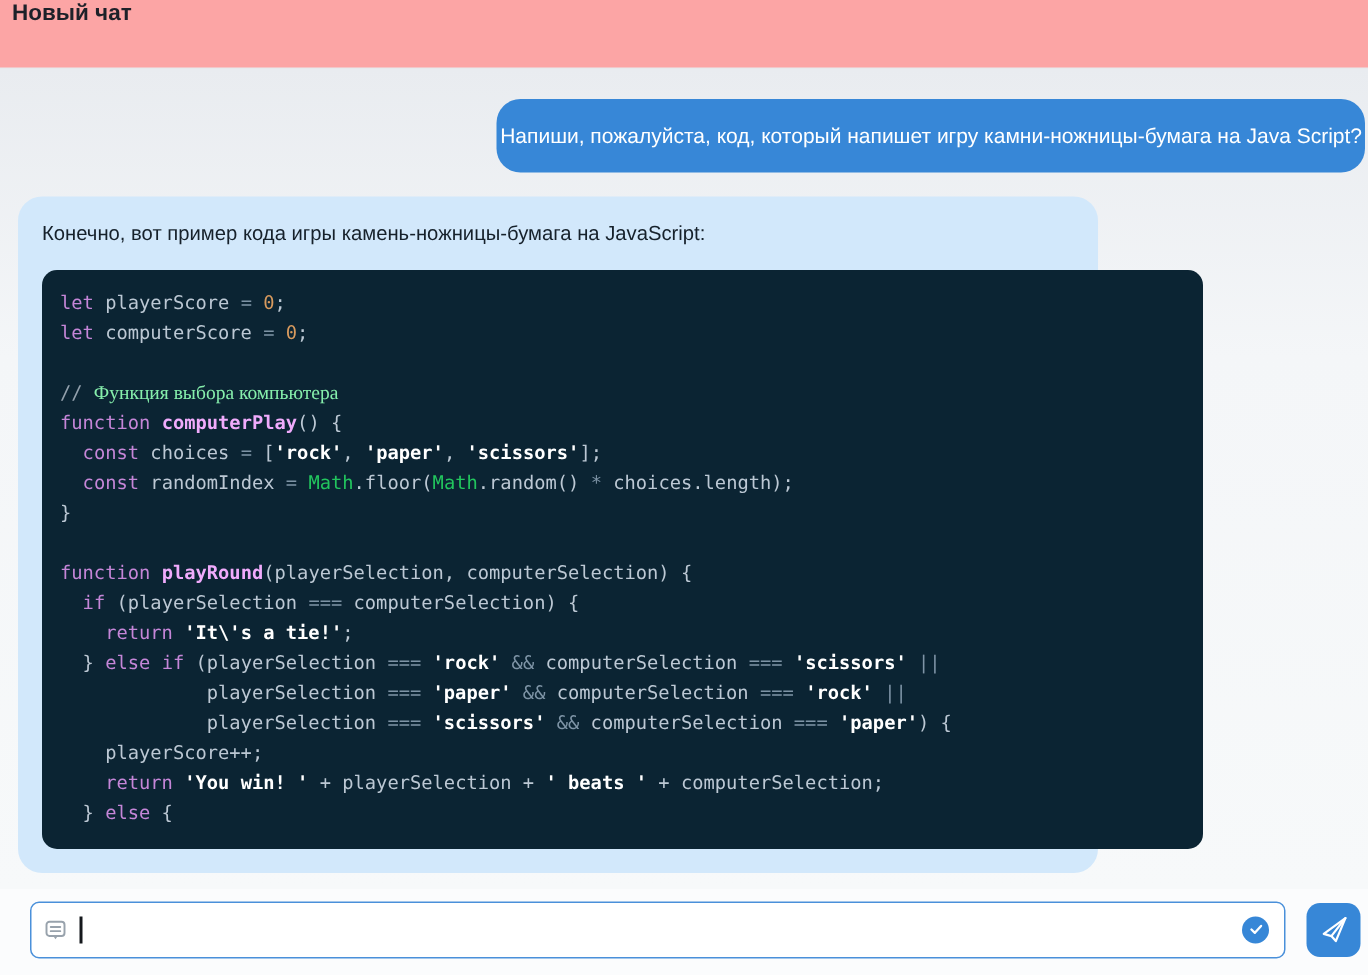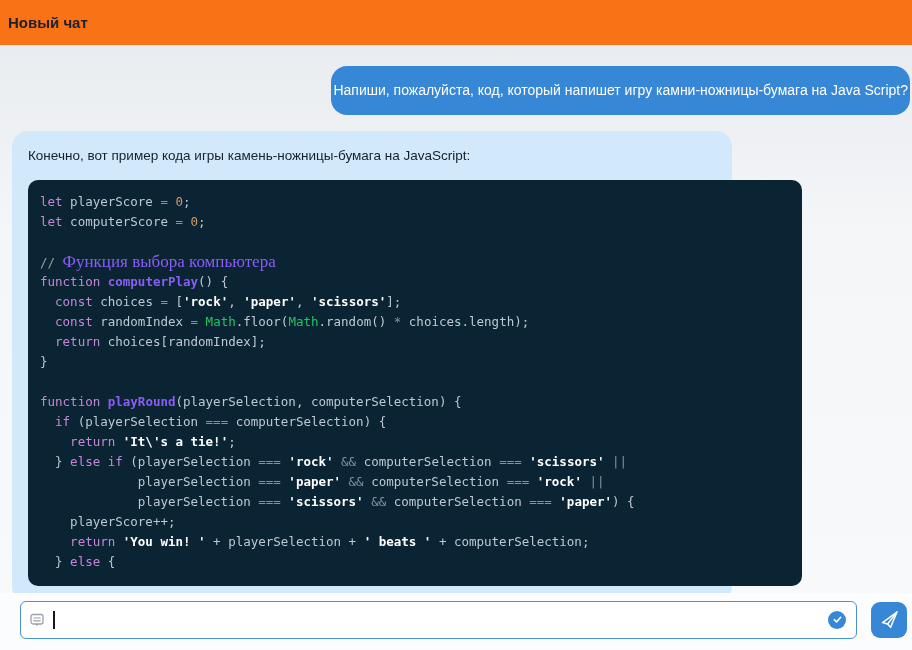--- a/index.html
+++ b/index.html
@@ -1,20 +1,20 @@
 <!DOCTYPE html>
 <html><head>
 <meta charset="utf-8">
 <style>
   * { margin:0; padding:0; box-sizing:border-box; }
   html,body { width:912px; height:650px; overflow:hidden; background:#fff;
               font-family:"Liberation Sans", sans-serif; }
 
   
-  .header { height:46px; background:#f97316; display:flex; align-items:center;
+  .header { height:46px; background:#fca5a5; display:flex; 
             padding-left:8px; border-bottom:1px solid #e7eaed; }
   .header-title { font-size:15px; font-weight:700; color:#1d2129; }
 
   
   .chat { height:547px; overflow:hidden;
           background:linear-gradient(180deg,#e9ecf0 0%,#f4f6f8 35%,#f7f9fa 100%); }
 
   .row-user { display:flex; justify-content:flex-end; margin:20px 2px 0 0; }
   .bubble-user { background:#3787d7; color:#ffffff; border-radius:16px;
                  padding:16px 2px; font-size:14px; line-height:17px; max-width:640px; }
@@ -23,27 +23,27 @@
   .bubble-assistant { width:720px; background:#d2e8fb; border-radius:16px;
                       padding:16px; color:#16212b; }
   .assistant-intro { font-size:13.5px; line-height:17px; margin-bottom:16px; }
 
   .code-block { width:774px; background:#0b2433; border-radius:10px;
                 padding:12px 8px 14px 12px; overflow:hidden; }
   .code-line { height:20px; line-height:20px; white-space:pre;
                font-family:"DejaVu Sans Mono","Liberation Mono",monospace;
                font-size:12.5px; color:#bcc8d4; }
   .tk-kw  { color:#c586d8; }
-  .tk-fn  { color:#8b5cf6; font-weight:700; }
+  .tk-fn  { color:#f0abfc; font-weight:700; }
   .tk-str { color:#ffffff; font-weight:700; }
   .tk-num { color:#d89a5e; }
   .tk-cls { color:#22c55e;text-align:center; }
   .tk-op  { color:#7e94a6; }
   .tk-cm  { color:#93a1ad; }
-  .tk-cmc { color:#8b5cf6; font-family:"Liberation Serif", serif; font-size:17px; }
+  .tk-cmc { color:#86efac; font-family:"Liberation Serif", serif; font-size:13px; }
 
   
   .composer { height:57px; background:#fbfcfd; display:flex; align-items:center;
               padding:0 5px 4px 20px; gap:14px; }
   .input-box { flex:1; height:38px; background:#ffffff;
                border:1.5px solid #4a90da; border-radius:6px;
                display:flex; align-items:center; padding:0 10px 0 8px; cursor:text; }
   .input-msg-icon { width:16px; height:16px; display:flex; align-items:center; }
   .caret { width:1.5px; height:18px; background:#15181c; margin-left:8px;
            animation:blink 1s steps(1) infinite; }
@@ -74,21 +74,20 @@
       <div class="assistant-intro">Конечно, вот пример кода игры камень-ножницы-бумага на JavaScript:</div>
       <div class="code-block">
         <div>
             <div class="code-line"><span class="tk-kw">let</span><span> playerScore </span><span class="tk-op">=</span><span> </span><span class="tk-num">0</span><span>;</span></div>
             <div class="code-line"><span class="tk-kw">let</span><span> computerScore </span><span class="tk-op">=</span><span> </span><span class="tk-num">0</span><span>;</span></div>
             <div class="code-line">&nbsp;</div>
             <div class="code-line"><span class="tk-cm">// </span><span class="tk-cmc">Функция выбора компьютера</span></div>
             <div class="code-line"><span class="tk-kw">function</span><span> </span><span class="tk-fn">computerPlay</span><span>() {</span></div>
             <div class="code-line"><span>  </span><span class="tk-kw">const</span><span> choices </span><span class="tk-op">=</span><span> [</span><span class="tk-str">'rock'</span><span>, </span><span class="tk-str">'paper'</span><span>, </span><span class="tk-str">'scissors'</span><span>];</span></div>
             <div class="code-line"><span>  </span><span class="tk-kw">const</span><span> randomIndex </span><span class="tk-op">=</span><span> </span><span class="tk-cls">Math</span><span>.floor(</span><span class="tk-cls">Math</span><span>.random() </span><span class="tk-op">*</span><span> choices.length);</span></div>
-            <div class="code-line"><span>  </span><span class="tk-kw">return</span><span> choices[randomIndex];</span></div>
             <div class="code-line"><span>}</span></div>
             <div class="code-line">&nbsp;</div>
             <div class="code-line"><span class="tk-kw">function</span><span> </span><span class="tk-fn">playRound</span><span>(playerSelection, computerSelection) {</span></div>
             <div class="code-line"><span>  </span><span class="tk-kw">if</span><span> (playerSelection </span><span class="tk-op">===</span><span> computerSelection) {</span></div>
             <div class="code-line"><span>    </span><span class="tk-kw">return</span><span> </span><span class="tk-str">'It\'s a tie!'</span><span>;</span></div>
             <div class="code-line"><span>  } </span><span class="tk-kw">else</span><span> </span><span class="tk-kw">if</span><span> (playerSelection </span><span class="tk-op">===</span><span> </span><span class="tk-str">'rock'</span><span> </span><span class="tk-op">&amp;&amp;</span><span> computerSelection </span><span class="tk-op">===</span><span> </span><span class="tk-str">'scissors'</span><span> </span><span class="tk-op">||</span></div>
             <div class="code-line"><span>             playerSelection </span><span class="tk-op">===</span><span> </span><span class="tk-str">'paper'</span><span> </span><span class="tk-op">&amp;&amp;</span><span> computerSelection </span><span class="tk-op">===</span><span> </span><span class="tk-str">'rock'</span><span> </span><span class="tk-op">||</span></div>
             <div class="code-line"><span>             playerSelection </span><span class="tk-op">===</span><span> </span><span class="tk-str">'scissors'</span><span> </span><span class="tk-op">&amp;&amp;</span><span> computerSelection </span><span class="tk-op">===</span><span> </span><span class="tk-str">'paper'</span><span>) {</span></div>
             <div class="code-line"><span>    playerScore++;</span></div>
             <div class="code-line"><span>    </span><span class="tk-kw">return</span><span> </span><span class="tk-str">'You win! '</span><span> + playerSelection + </span><span class="tk-str">' beats '</span><span> + computerSelection;</span></div>

